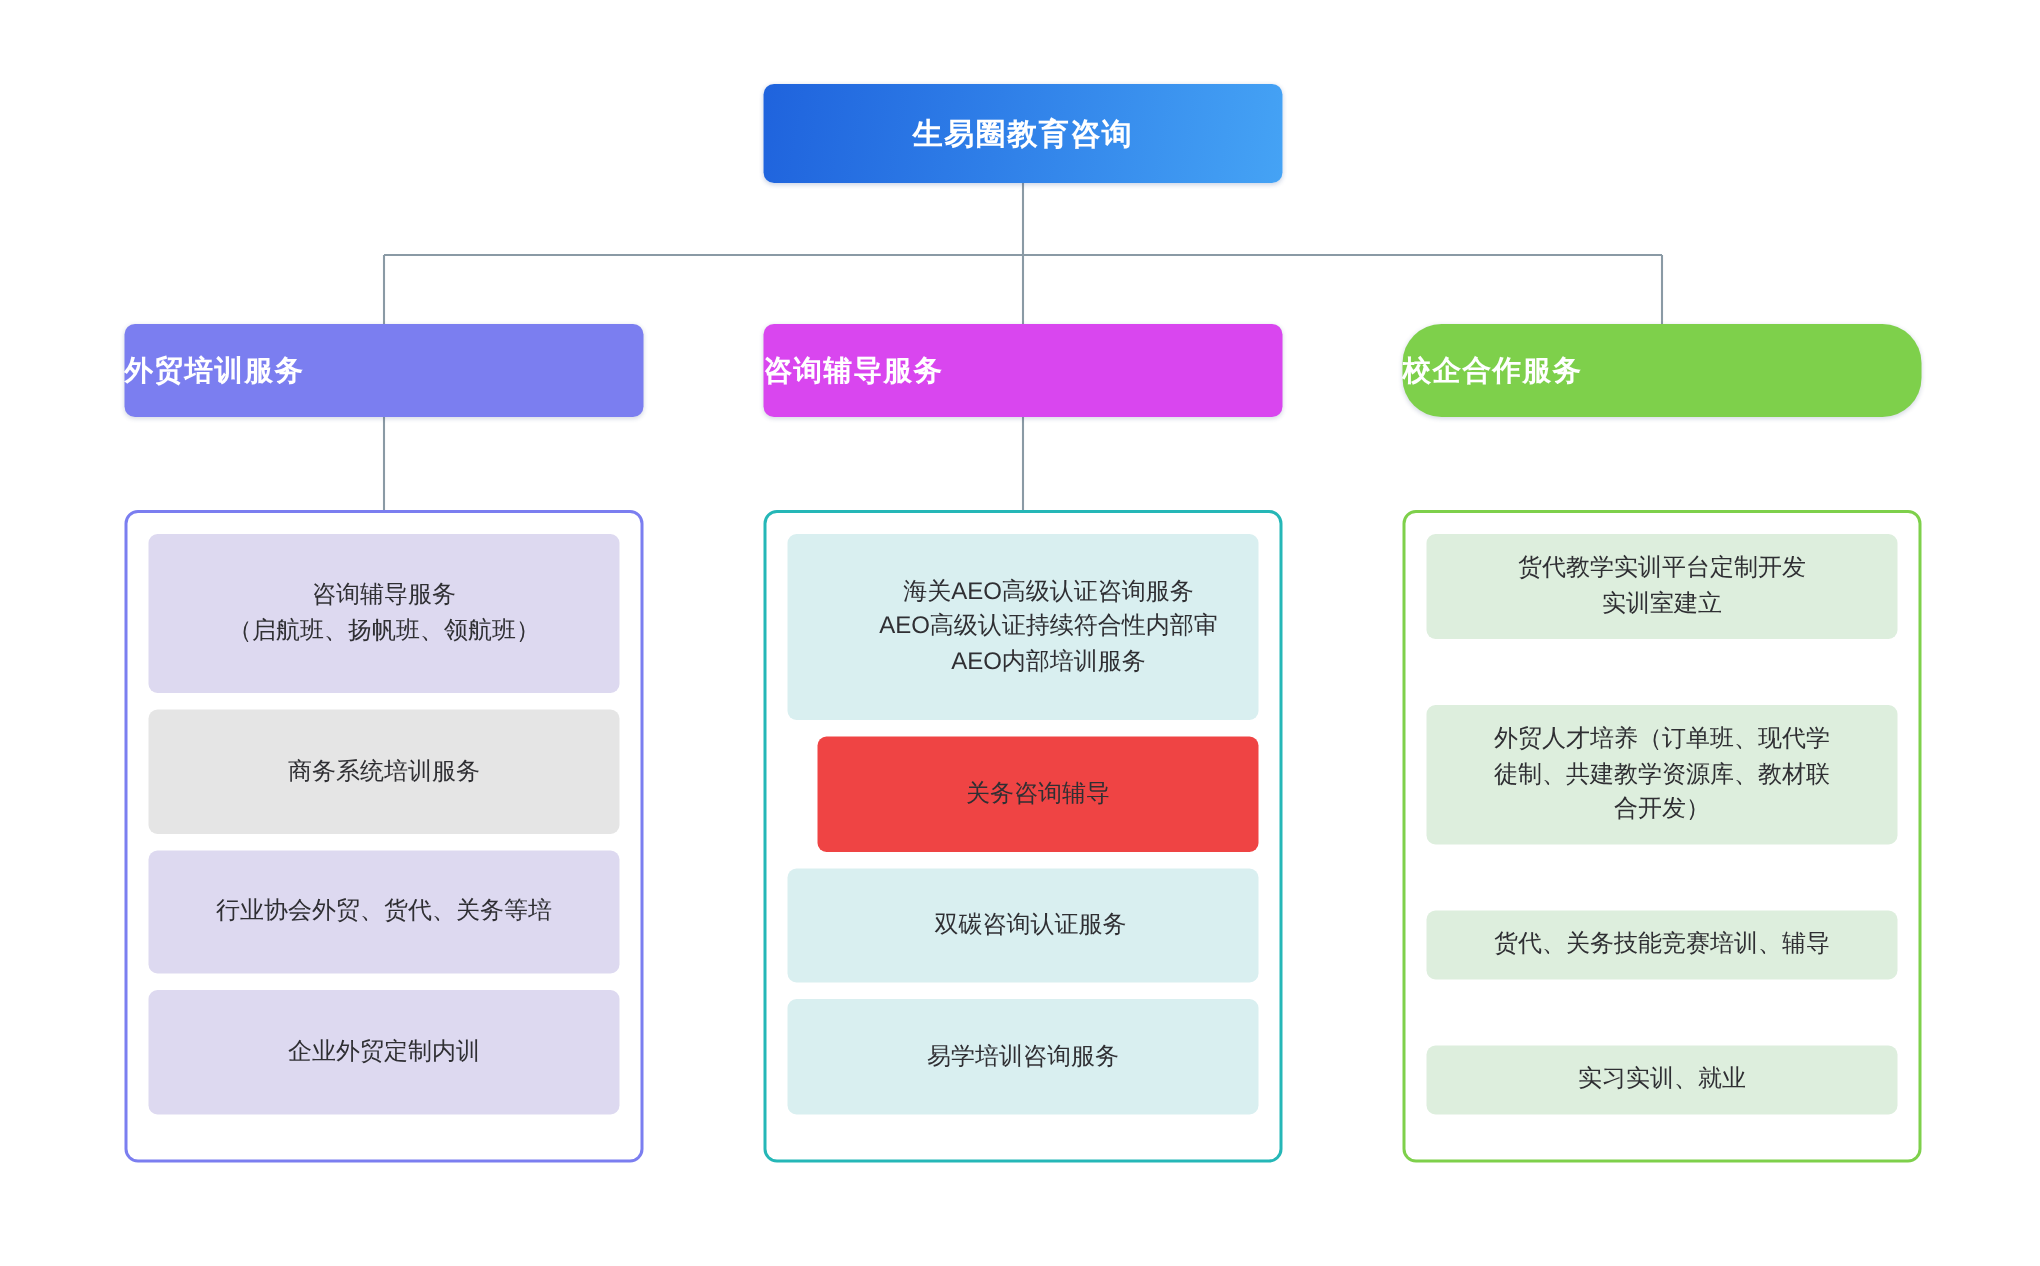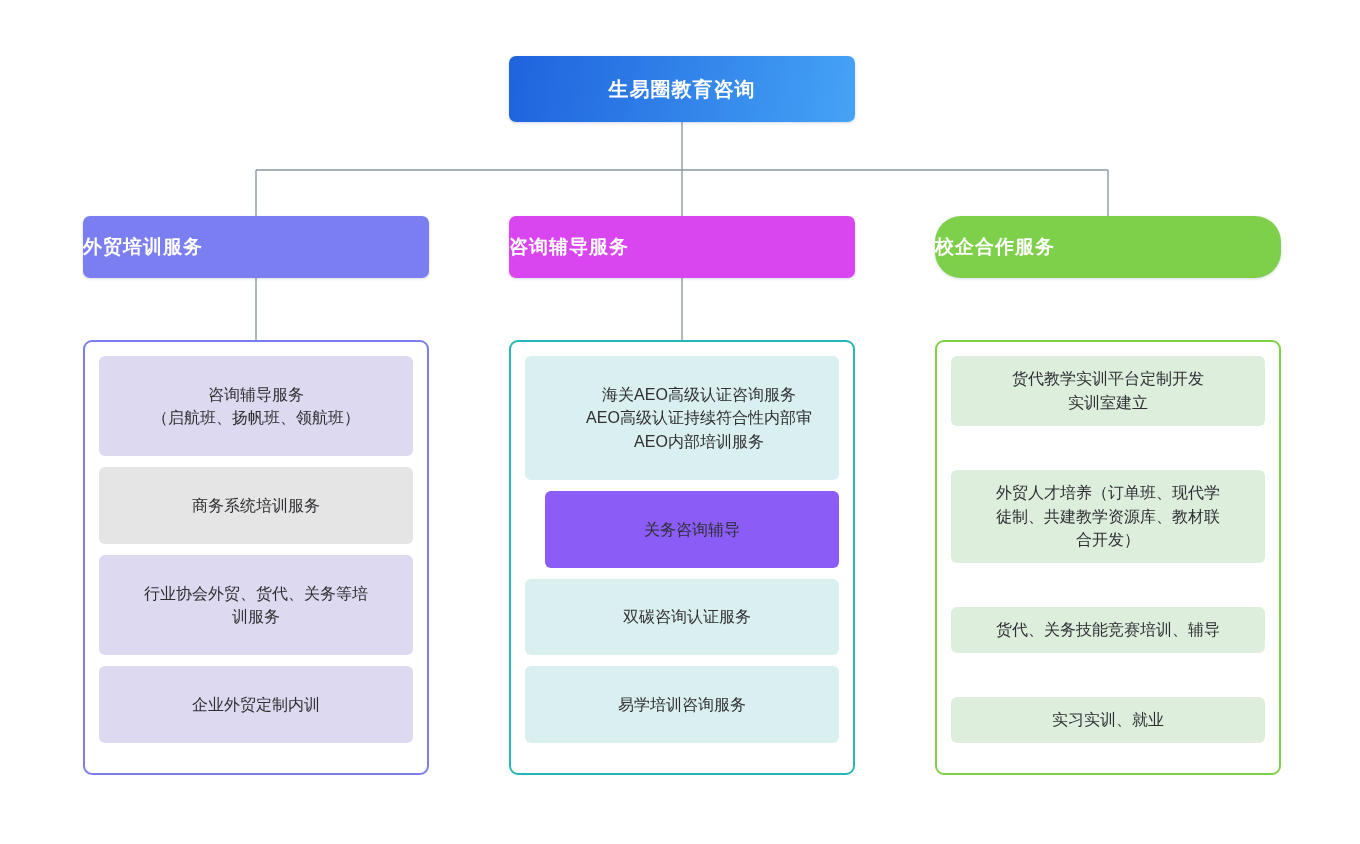--- a/index.html
+++ b/index.html
@@ -135,21 +135,20 @@
             </div>
           </div>
           <div class="item-card" style="background: #e5e5e5; font-family: Liberation Serif, serif;">
             <div>
               <span class="line">商务系统培训服务</span>
             </div>
           </div>
           <div class="item-card" style="background: rgb(221, 217, 240);">
             <div>
               <span class="line">行业协会外贸、货代、关务等培</span>
-              <span class="line">训服务</span>
             </div>
           </div>
           <div class="item-card" style="background: rgb(221, 217, 240);">
             <div>
               <span class="line">企业外贸定制内训</span>
             </div>
           </div>
         </div>
       </div>
       <div class="column col-1">
@@ -157,21 +156,21 @@
           <span>咨询辅导服务</span>
         </div>
         <div class="panel" style="border-color: rgb(37, 183, 183);">
           <div class="item-card" style="background: rgb(217, 239, 240); padding-left: 48px;">
             <div>
               <span class="line">海关AEO高级认证咨询服务</span>
               <span class="line">AEO高级认证持续符合性内部审</span>
               <span class="line">AEO内部培训服务</span>
             </div>
           </div>
-          <div class="item-card" style="background: #8b5cf6; margin-left: 20px;">
+          <div class="item-card" style="background: #ef4444; margin-left: 20px;">
             <div>
               <span class="line">关务咨询辅导</span>
             </div>
           </div>
           <div class="item-card" style="background: rgb(217, 239, 240); padding-left: 24px;">
             <div>
               <span class="line">双碳咨询认证服务</span>
             </div>
           </div>
           <div class="item-card" style="background: rgb(217, 239, 240);">

